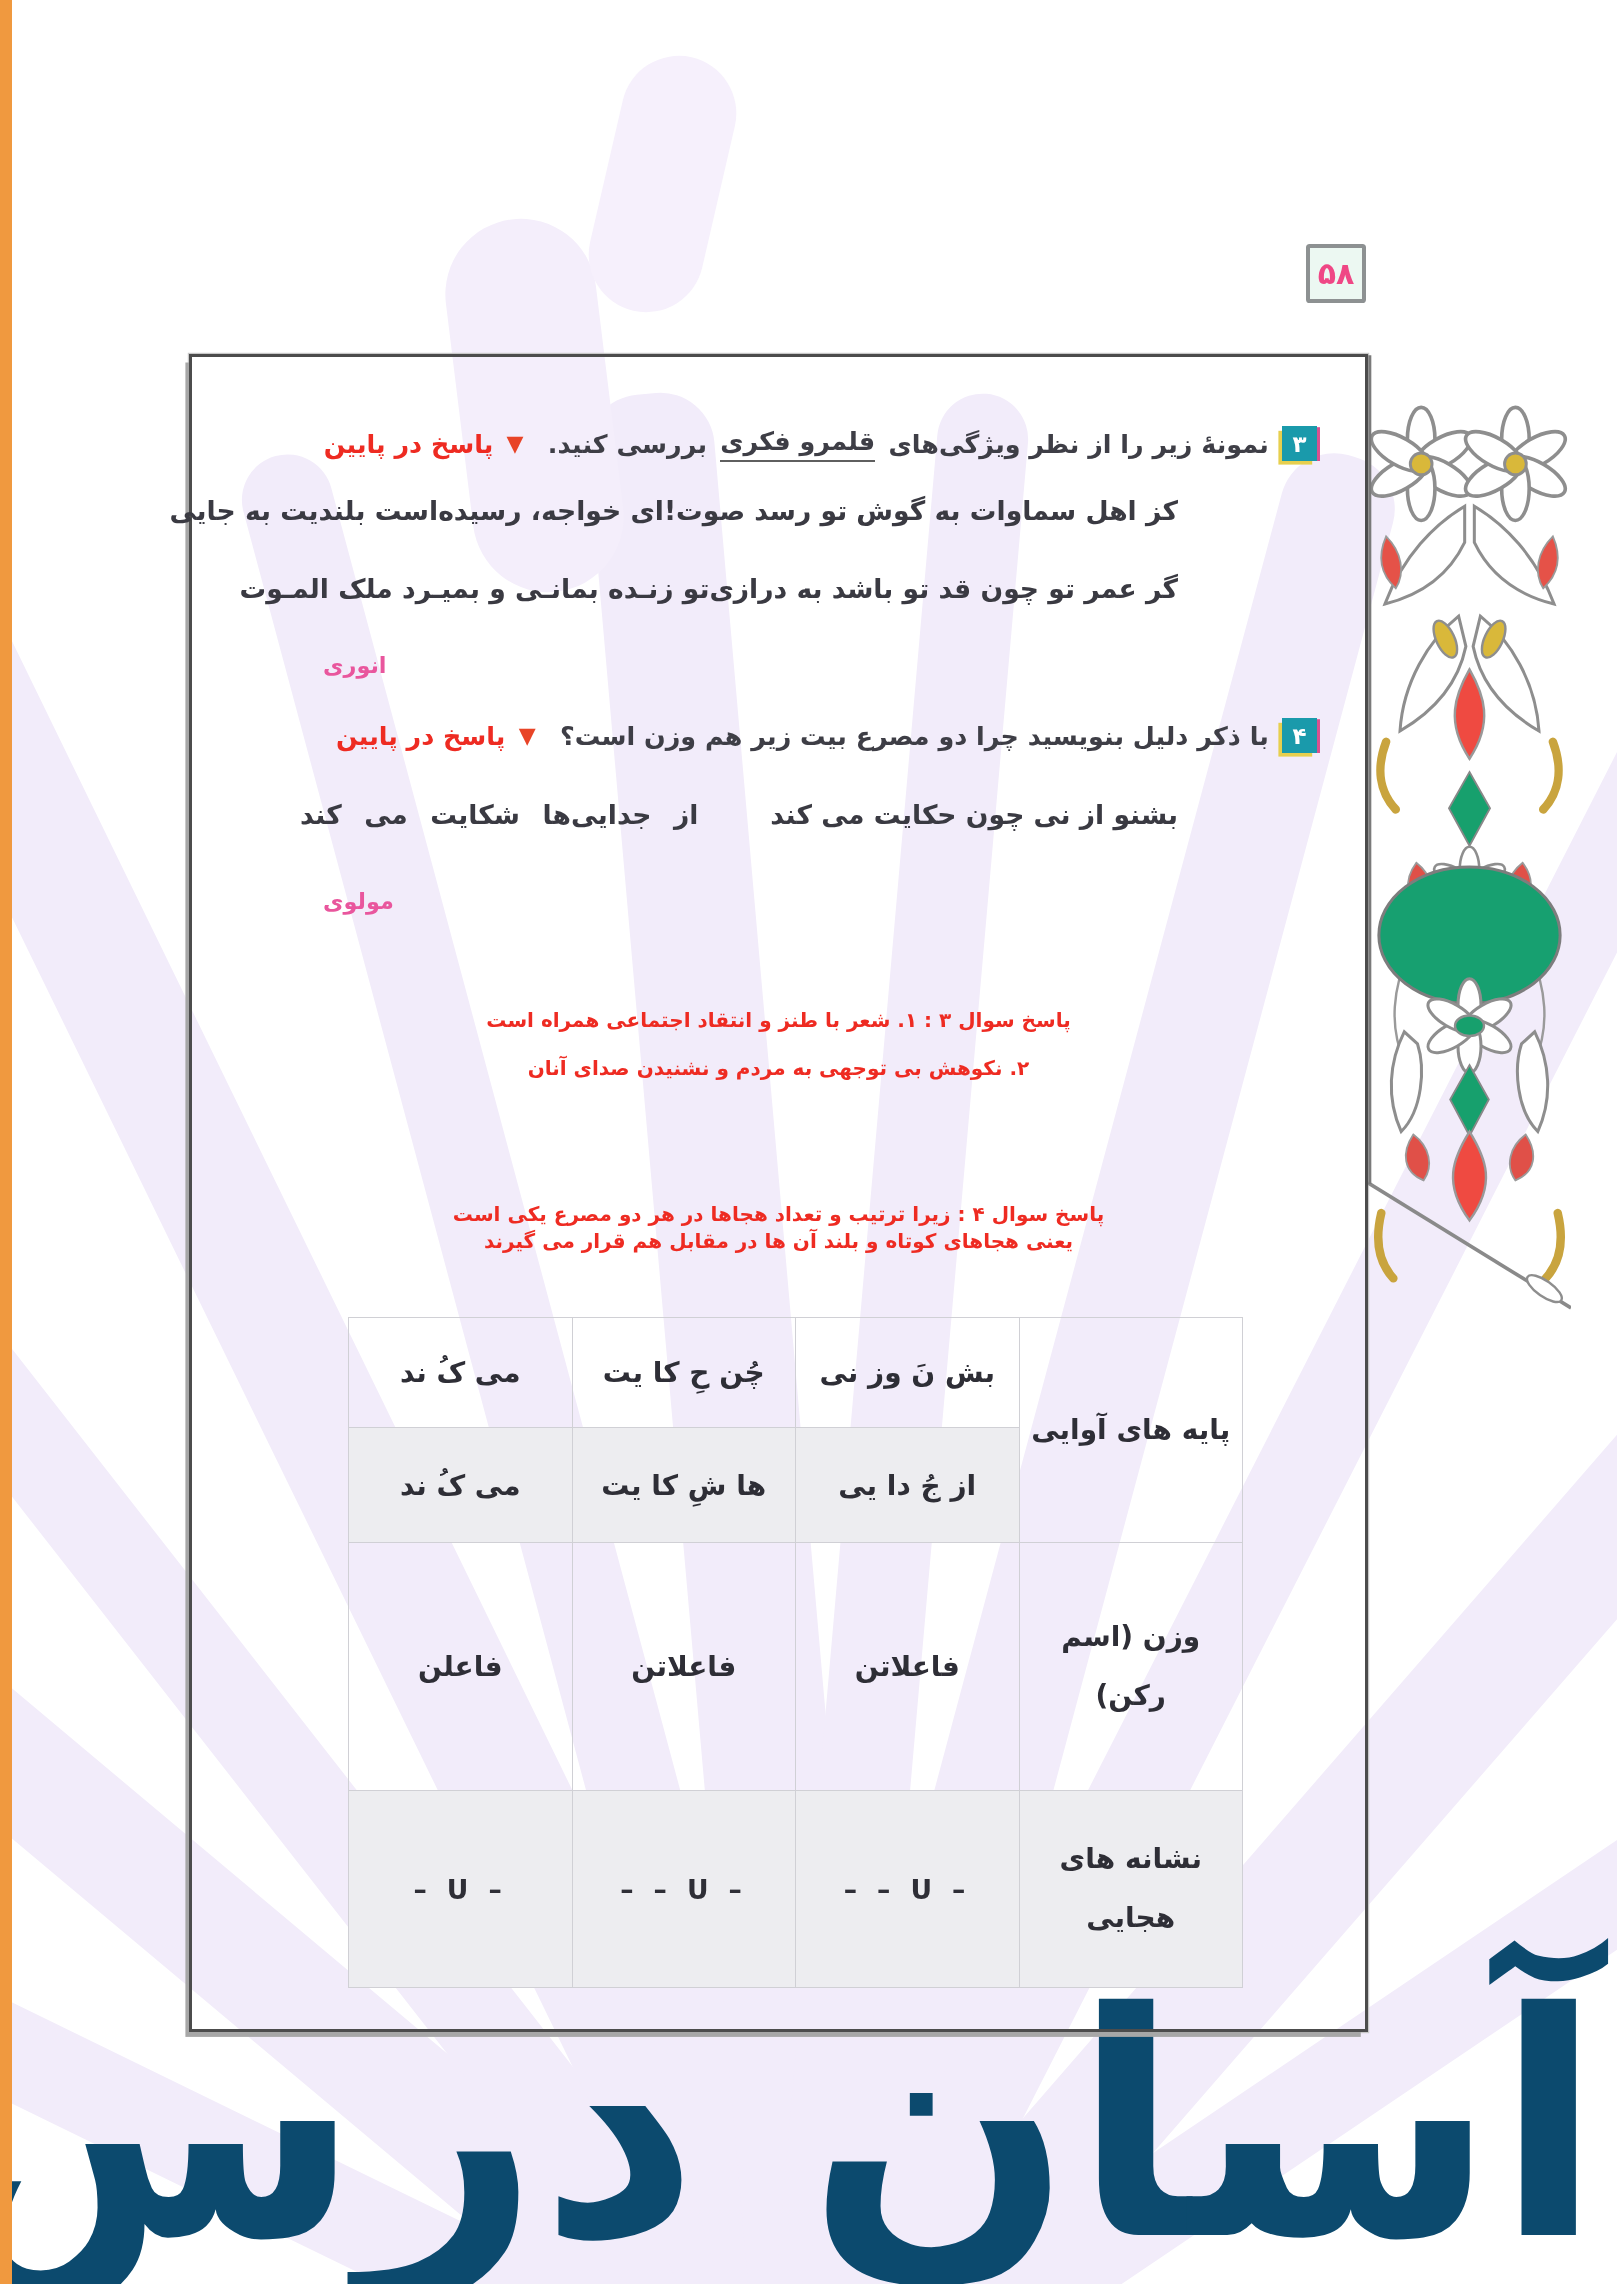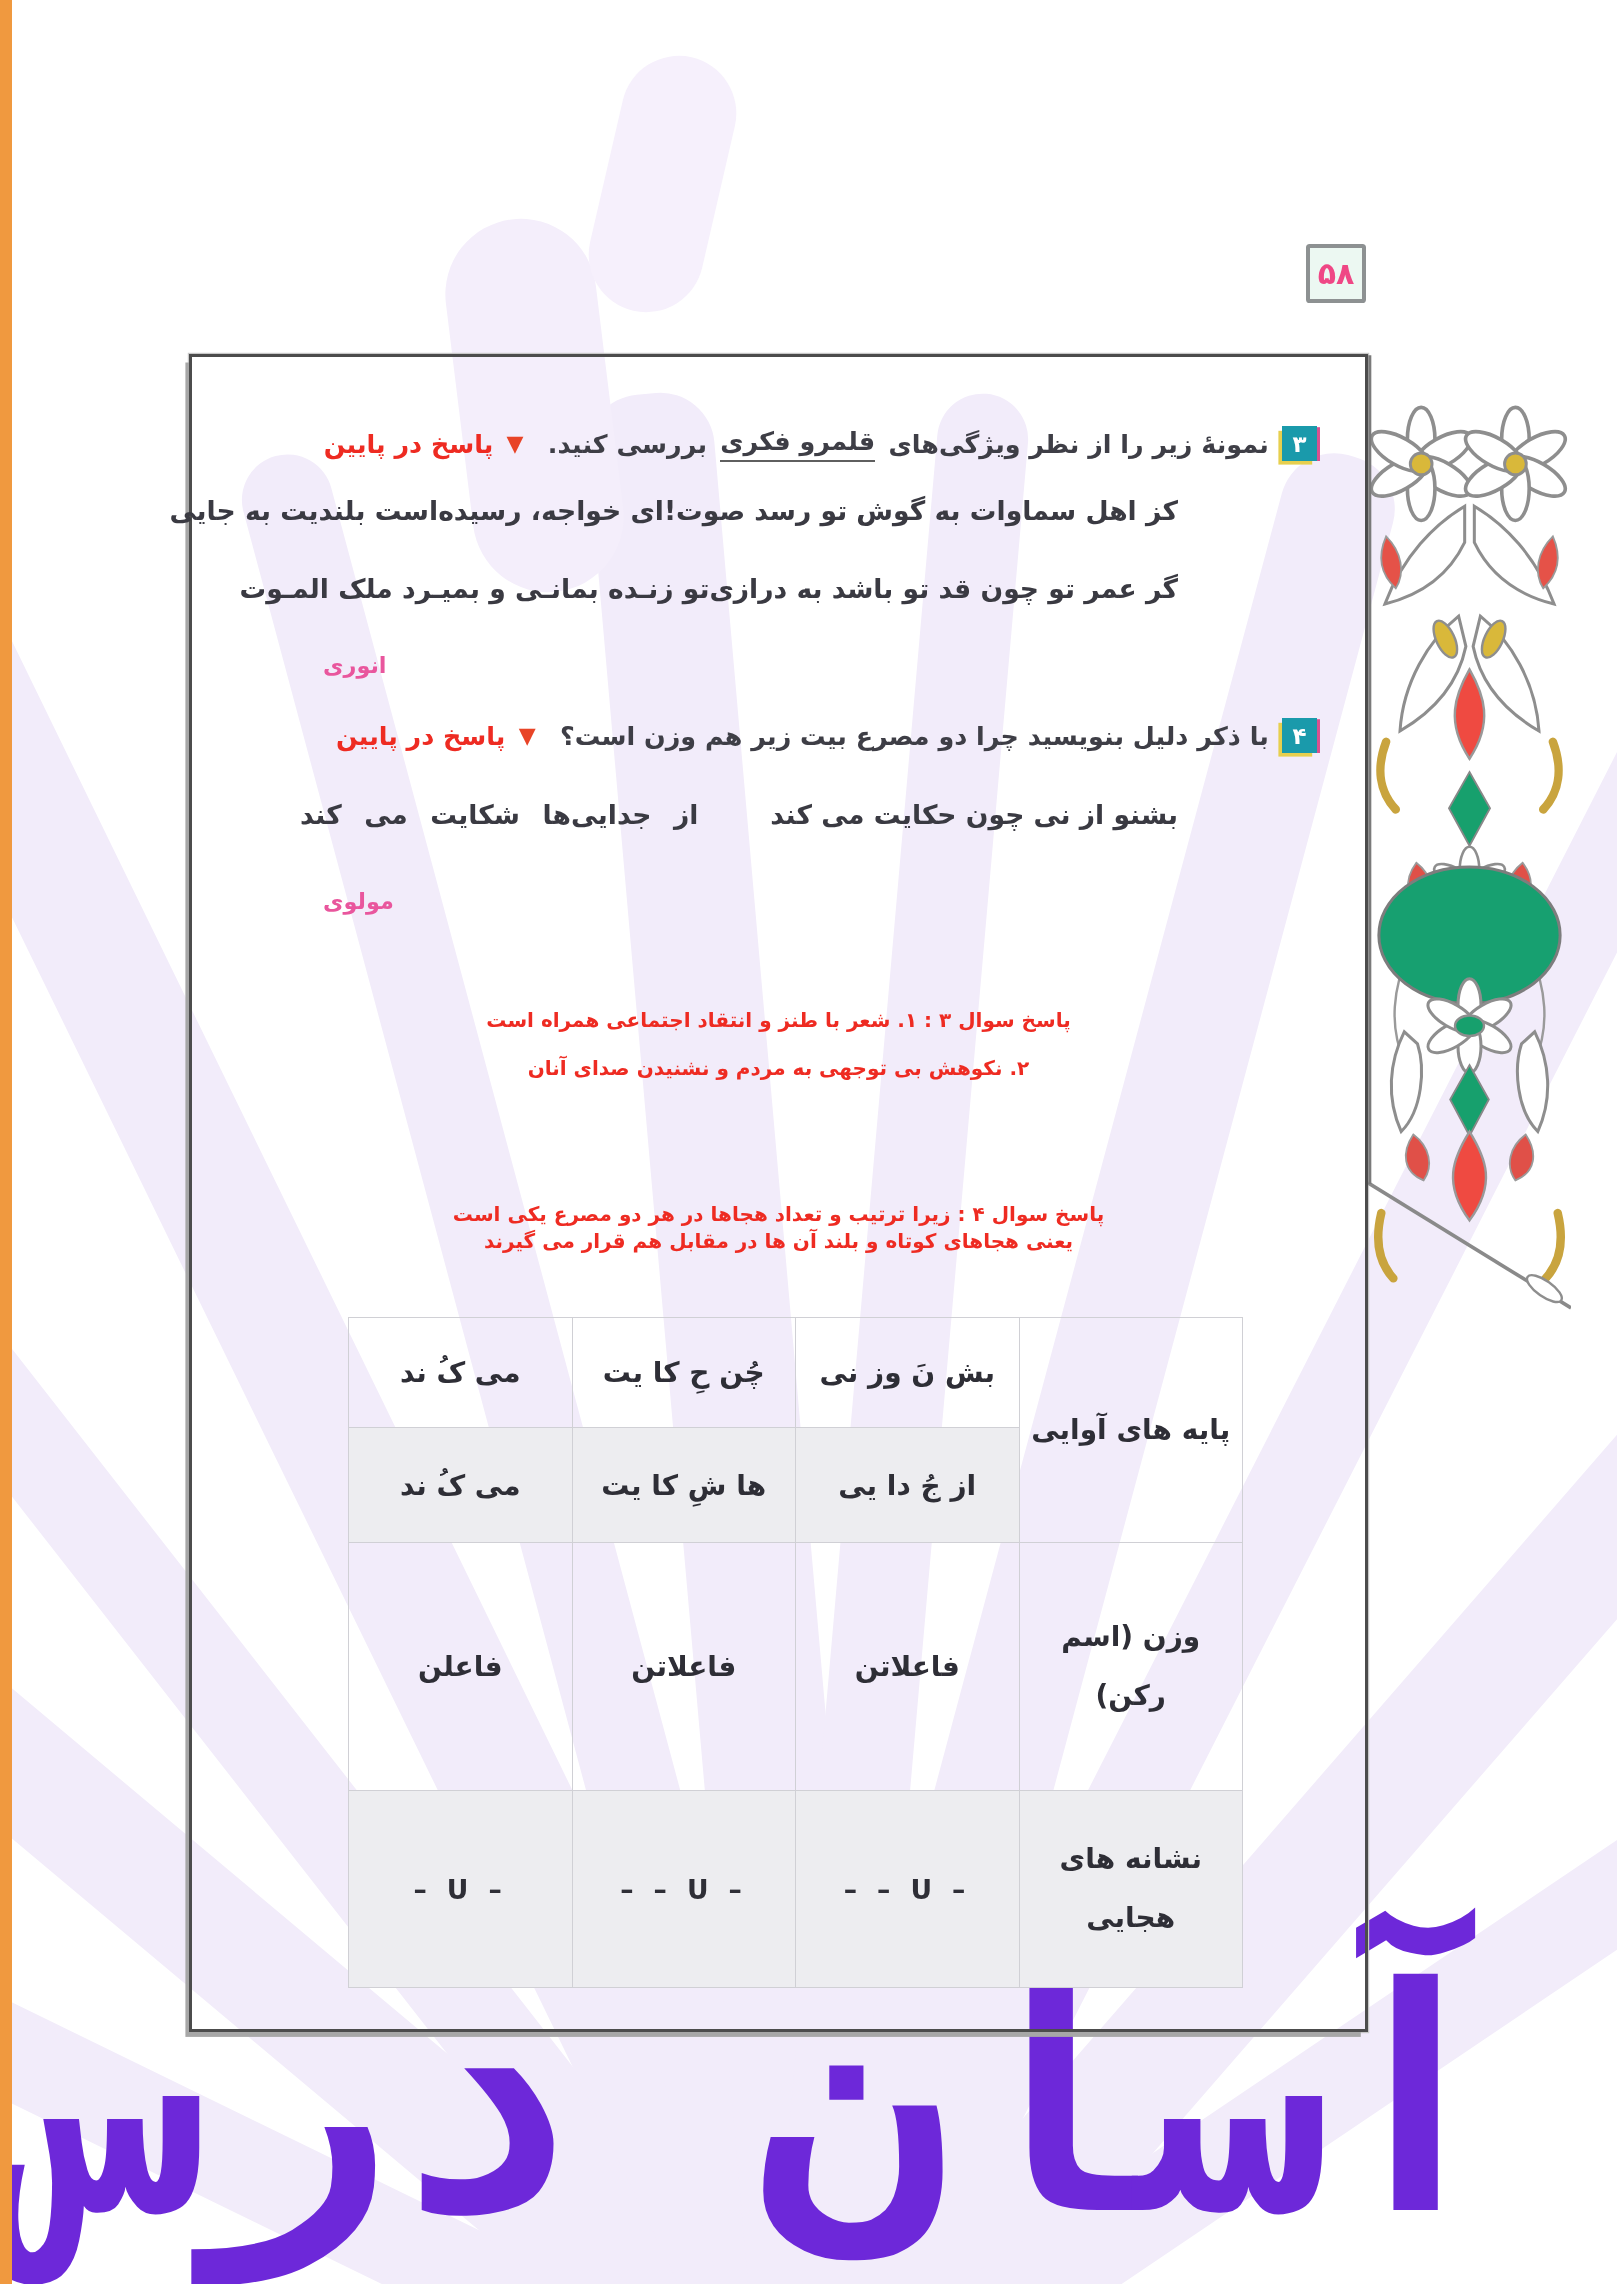--- a/index.html
+++ b/index.html
@@ -4,23 +4,23 @@
 <style>
   html,body{margin:0;padding:0;background:#ffffff;}
   #page{position:relative;width:1617px;height:2284px;overflow:hidden;background:#ffffff;
         font-family:"DejaVu Sans",sans-serif;}
 
   
   .ray{position:absolute;left:762px;bottom:-157px;width:91px;height:2055px;
        background:#f2ecfa;border-radius:54px;transform-origin:50% 100%;}
   .blob{position:absolute;background:#f4eefb;border-radius:85px;}
 
-  .wm-text{position:absolute;left:12px;top:1972px;width:1590px;direction:rtl;text-align:left;
-           font-size:311px;font-weight:bold;color:#6d28d9;line-height:1;white-space:nowrap;
-           letter-spacing:8.5px;z-index:1;font-family:Liberation Mono, monospace;}
+  .wm-text{position:absolute;left:12px;top:1972px;width:1590px;direction:rtl;text-align:center;
+           font-size:311px;font-weight:bold;color:#0c4a6e;line-height:1;white-space:nowrap;
+           letter-spacing:8.5px;z-index:1;}
 
   
   .orange-bar{position:absolute;left:0;top:0;width:12px;height:2284px;background:#f0993f;z-index:4;}
 
   .pagenum{position:absolute;left:1306px;top:244px;width:60px;height:59px;box-sizing:border-box;
            background:#ecf8f2;border:4.2px solid #8d9192;border-radius:3.6px;display:flex;
            align-items:center;justify-content:center;color:#ef4785;font-size:30px;font-weight:bold;z-index:3;}
 
   .content-box{position:absolute;left:189px;top:354px;width:1179px;height:1678px;box-sizing:border-box;
                border:3.6px solid #4c4c4c;box-shadow:-5.4px 6.7px 0 -1.8px #a7a7a7, 0 0 0 1.2px #c9c9c9;

